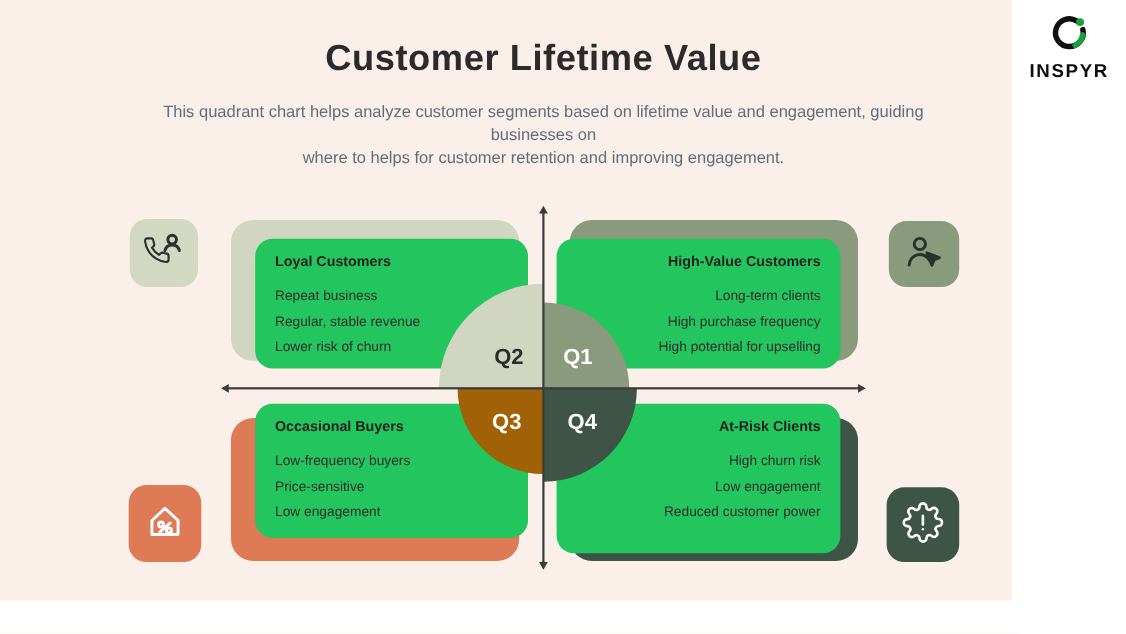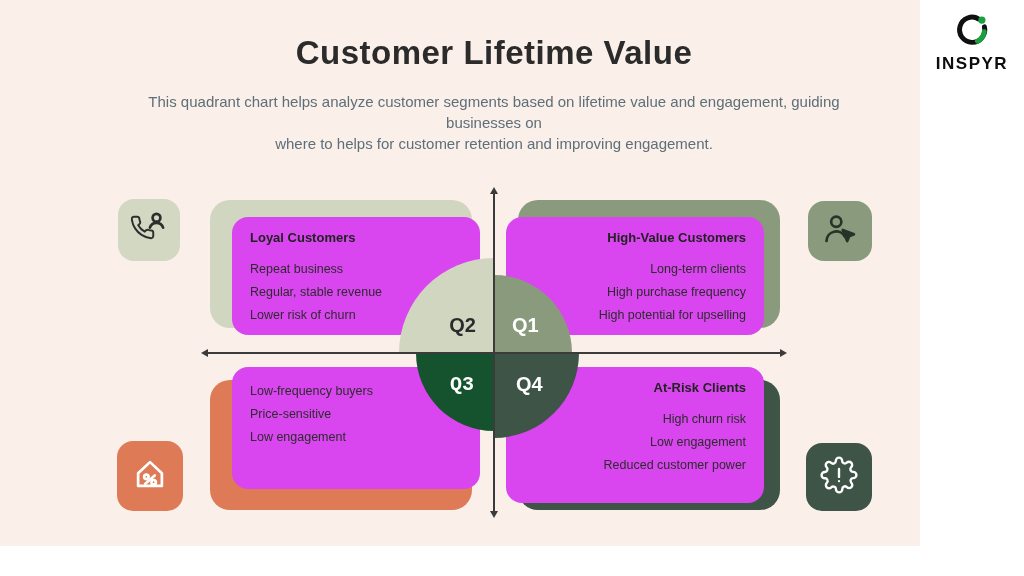--- a/index.html
+++ b/index.html
@@ -32,21 +32,21 @@
   .axis-v { position: absolute; left: 493px; top: 193px; width: 2px; height: 319px; background: #3b3b3b; }
   .arrow { position: absolute; width: 0; height: 0; border-style: solid; }
   .arrow-right { left: 780px; top: 349px; border-width: 4px 0 4px 7px; border-color: transparent transparent transparent #3b3b3b; }
   .arrow-left  { left: 201px; top: 349px; border-width: 4px 7px 4px 0; border-color: transparent #3b3b3b transparent transparent; }
   .arrow-up    { left: 490px; top: 187px; border-width: 0 4px 7px 4px; border-color: transparent transparent #3b3b3b transparent; }
   .arrow-down  { left: 490px; top: 511px; border-width: 7px 4px 0 4px; border-color: #3b3b3b transparent transparent transparent; }
 
   
   .card-back { position: absolute; border-radius: 20px; }
   .card-front {
-    position: absolute; background: #d946ef; border-radius: 16px;
+    position: absolute; background: #22c55e; border-radius: 16px;
     padding: 13px 18px;
   }
   .card-title { font-size: 13px; font-weight: bold; color: #222222; margin-bottom: 13px; }
   .card-item { font-size: 12.5px; color: #2c2c2c; line-height: 23px; }
 
   .back-tl { left: 210px; top: 200px; width: 262px; height: 128px; background: #d1d6c0; }
   .front-tl { left: 232px; top: 217px; width: 248px; height: 118px; text-align: left; }
   .back-tr { left: 518px; top: 200px; width: 262px; height: 128px; background: #8a9a7c; }
   .front-tr { left: 506px; top: 217px; width: 258px; height: 118px; text-align: right; }
   .back-bl { left: 210px; top: 380px; width: 262px; height: 130px; background: #df7a57; }
@@ -54,21 +54,21 @@
   .back-br { left: 518px; top: 380px; width: 262px; height: 130px; background: #3d5447; }
   .front-br { left: 506px; top: 367px; width: 258px; height: 136px; text-align: right; }
 
   
   .q { position: absolute; font-weight: bold; font-size: 20px; }
   .q span { position: absolute; }
   .q2 { left: 399px; top: 258px; width: 95px; height: 95px; background: #d1d6c0; border-top-left-radius: 100%; color: #2b2b2b; }
   .q2 span { right: 18px; bottom: 16px; }
   .q1 { left: 494px; top: 275px; width: 78px; height: 78px; background: #8a9a7c; border-top-right-radius: 100%; color: #ffffff; }
   .q1 span { left: 18px; bottom: 16px; }
-  .q3 { left: 416px; top: 353px; width: 78px; height: 78px; background: #14532d; border-bottom-left-radius: 100%; color: #ffffff; font-family: Liberation Mono, monospace; }
+  .q3 { left: 416px; top: 353px; width: 78px; height: 78px; background: #a16207; border-bottom-left-radius: 100%; color: #ffffff; }
   .q3 span { right: 20px; top: 20px; }
   .q4 { left: 494px; top: 353px; width: 85px; height: 85px; background: #3d5447; border-bottom-right-radius: 100%; color: #ffffff; }
   .q4 span { left: 22px; top: 20px; }
 
   
   .tile { position: absolute; border-radius: 16px; display: flex; align-items: center; justify-content: center; }
   .tile-contact { left: 118px; top: 199px; width: 62px; height: 62px; background: #d3d8c3; }
   .tile-engage  { left: 808px; top: 201px; width: 64px; height: 60px; background: #8a9a7c; }
   .tile-house   { left: 117px; top: 441px; width: 66px; height: 70px; background: #df7a57; }
   .tile-gear    { left: 806px; top: 443px; width: 66px; height: 68px; background: #3d5447; }
@@ -101,20 +101,21 @@
   <div class="card-back back-tr"></div>
   <div class="card-front front-tr">
     <div class="card-title">High-Value Customers</div>
     <div class="card-item">Long-term clients</div>
     <div class="card-item">High purchase frequency</div>
     <div class="card-item">High potential for upselling</div>
   </div>
 
   <div class="card-back back-bl"></div>
   <div class="card-front front-bl">
+    <div class="card-title">Occasional Buyers</div>
     <div class="card-item">Low-frequency buyers</div>
     <div class="card-item">Price-sensitive</div>
     <div class="card-item">Low engagement</div>
   </div>
 
   <div class="card-back back-br"></div>
   <div class="card-front front-br">
     <div class="card-title">At-Risk Clients</div>
     <div class="card-item">High churn risk</div>
     <div class="card-item">Low engagement</div>

